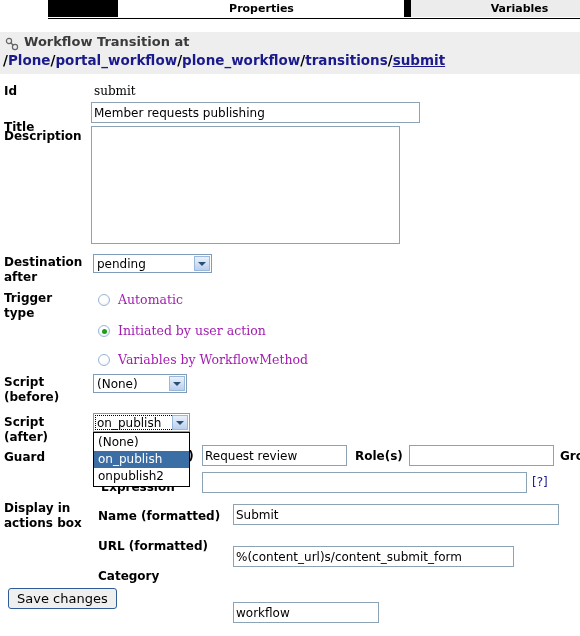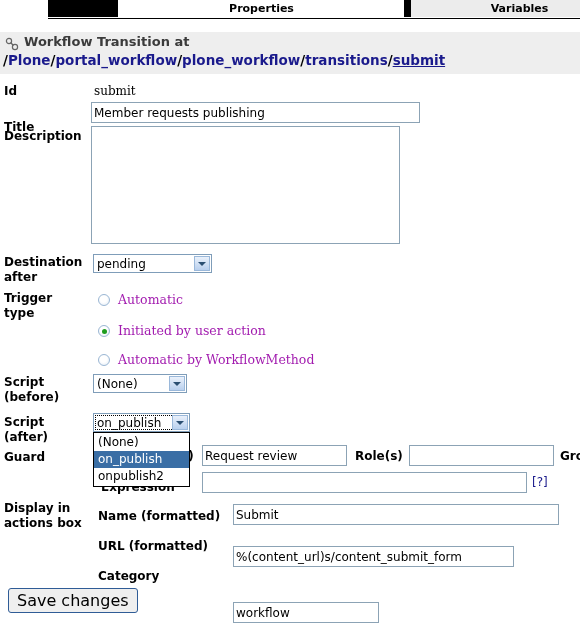--- a/index.html
+++ b/index.html
@@ -240,21 +240,21 @@
   }
 
   
   .btn {
     position: absolute;
     box-sizing: border-box;
     border: 1px solid #2f5c96;
     border-radius: 3px;
     background: #efefef;
     font-family: "DejaVu Sans", sans-serif;
-    font-size: 16px;
+    font-size: 13px;
     color: #000000;
     padding: 2px 8px;
     cursor: default;
   }
 </style>
 </head>
 <body>
 
 <div class="tabstrip">
   <div class="tab tab-blank"></div>
@@ -300,21 +300,21 @@
     <span>Trigger type</span>
   </div>
 
   <div class="radio" style="left:98px; top:218px;"></div>
   <div class="radio-lbl" style="left:118px; top:216px;">Automatic</div>
 
   <div class="radio on" style="left:98px; top:249px;"></div>
   <div class="radio-lbl" style="left:118px; top:247px;">Initiated by user action</div>
 
   <div class="radio" style="left:98px; top:278px;"></div>
-  <div class="radio-lbl" style="left:118px; top:276px;">Automatic by WorkflowMethod</div>
+  <div class="radio-lbl" style="left:118px; top:276px;">Variables by WorkflowMethod</div>
 
   <div class="lbl-wrap" style="left:4px; top:299px;">
     <span>Script (before)</span>
   </div>
   <div class="sel" style="left:93px; top:298px; width:94px;">
     <span class="sel-text">(None)</span>
     <span class="sel-btn"></span>
   </div>
 
   <div class="lbl-wrap" style="left:4px; top:339px;">

